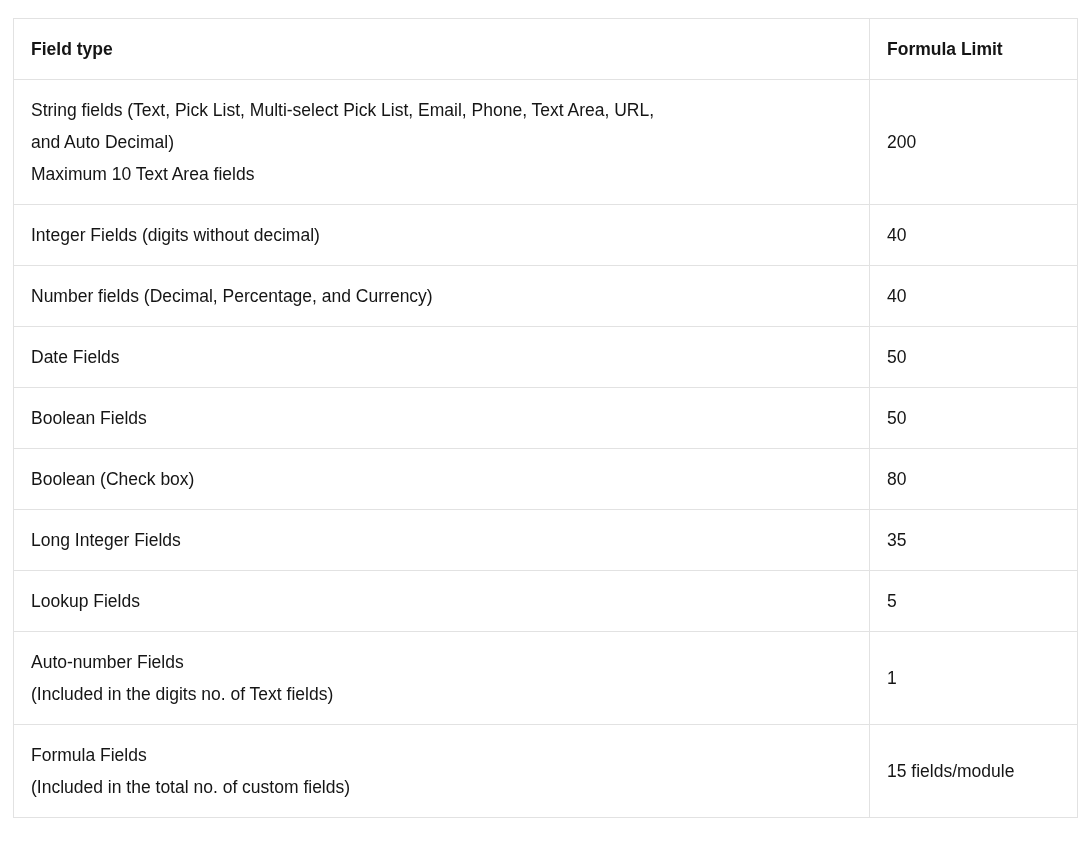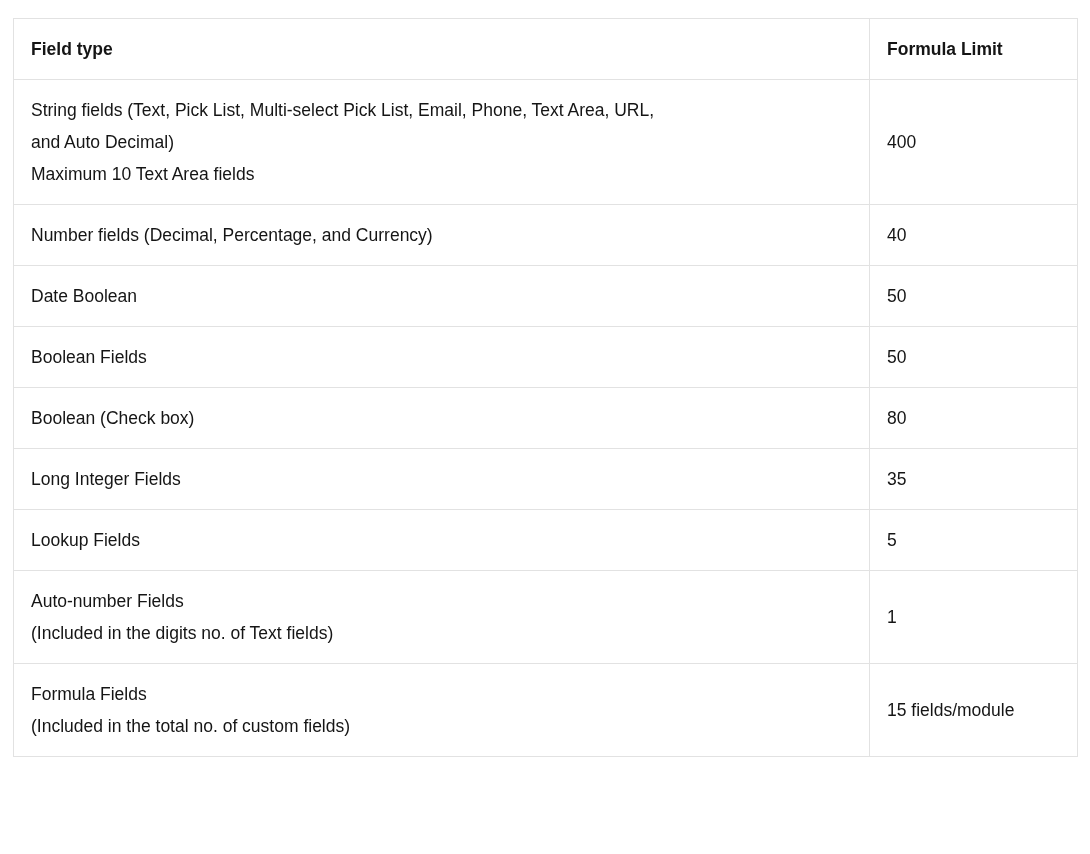--- a/index.html
+++ b/index.html
@@ -60,31 +60,37 @@
         <th>Formula Limit</th>
       </tr>
     </thead>
     <tbody>
       <tr>
         <td>
           <span class="cell-line">String fields (Text, Pick List, Multi-select Pick List, Email, Phone, Text Area, URL,</span>
           <span class="cell-line">and Auto Decimal)</span>
           <span class="cell-line">Maximum 10 Text Area fields</span>
         </td>
-        <td>400</td>
+        <td>200</td>
+      </tr>
+      <tr>
+        <td>
+          <span class="cell-line">Integer Fields (digits without decimal)</span>
+        </td>
+        <td>40</td>
       </tr>
       <tr>
         <td>
           <span class="cell-line">Number fields (Decimal, Percentage, and Currency)</span>
         </td>
         <td>40</td>
       </tr>
       <tr>
         <td>
-          <span class="cell-line">Date Boolean</span>
+          <span class="cell-line">Date Fields</span>
         </td>
         <td>50</td>
       </tr>
       <tr>
         <td>
           <span class="cell-line">Boolean Fields</span>
         </td>
         <td>50</td>
       </tr>
       <tr>

